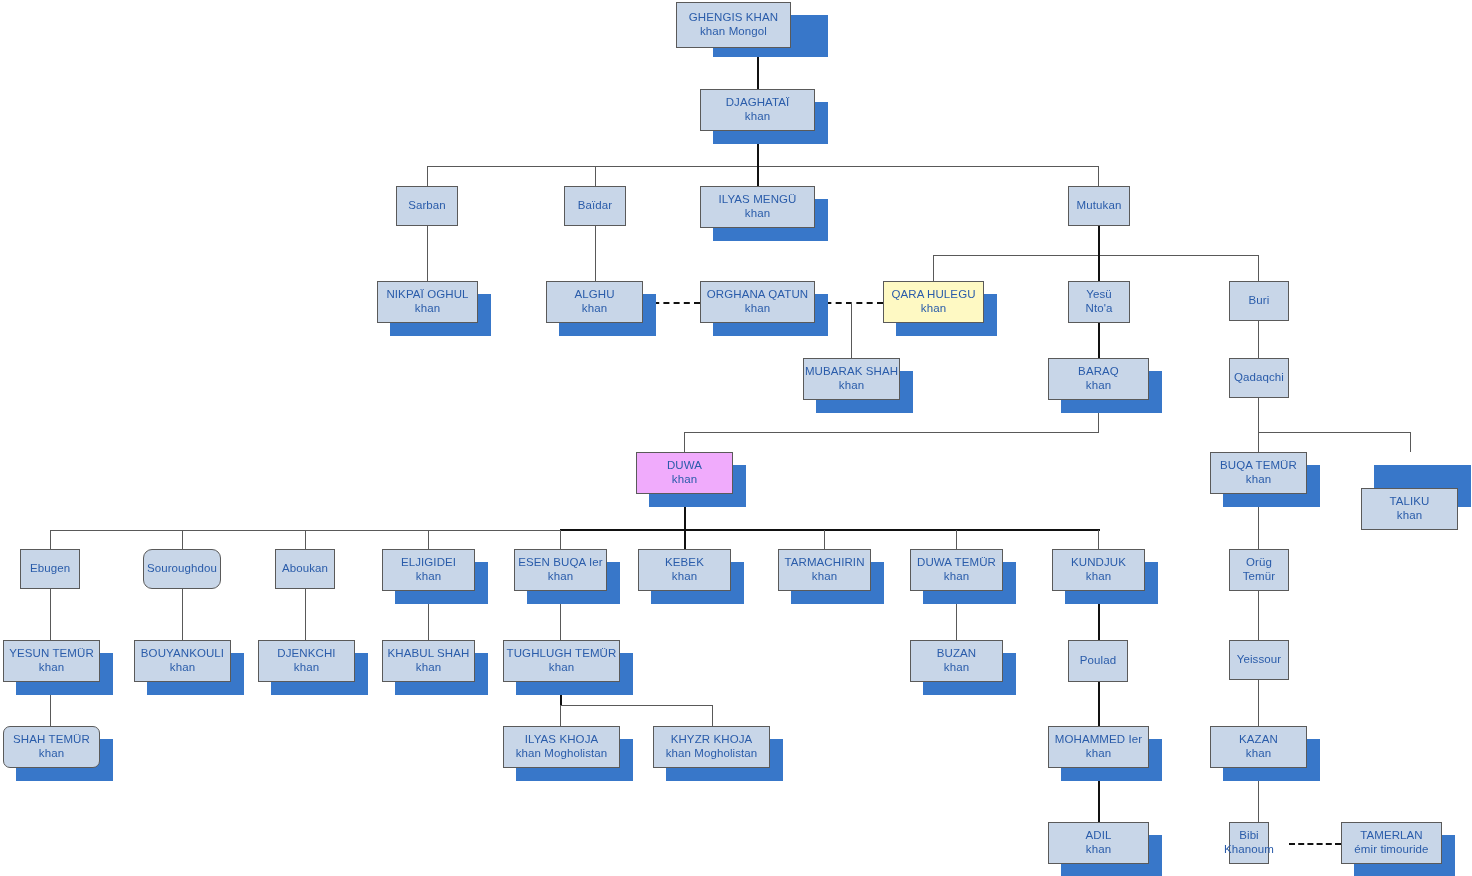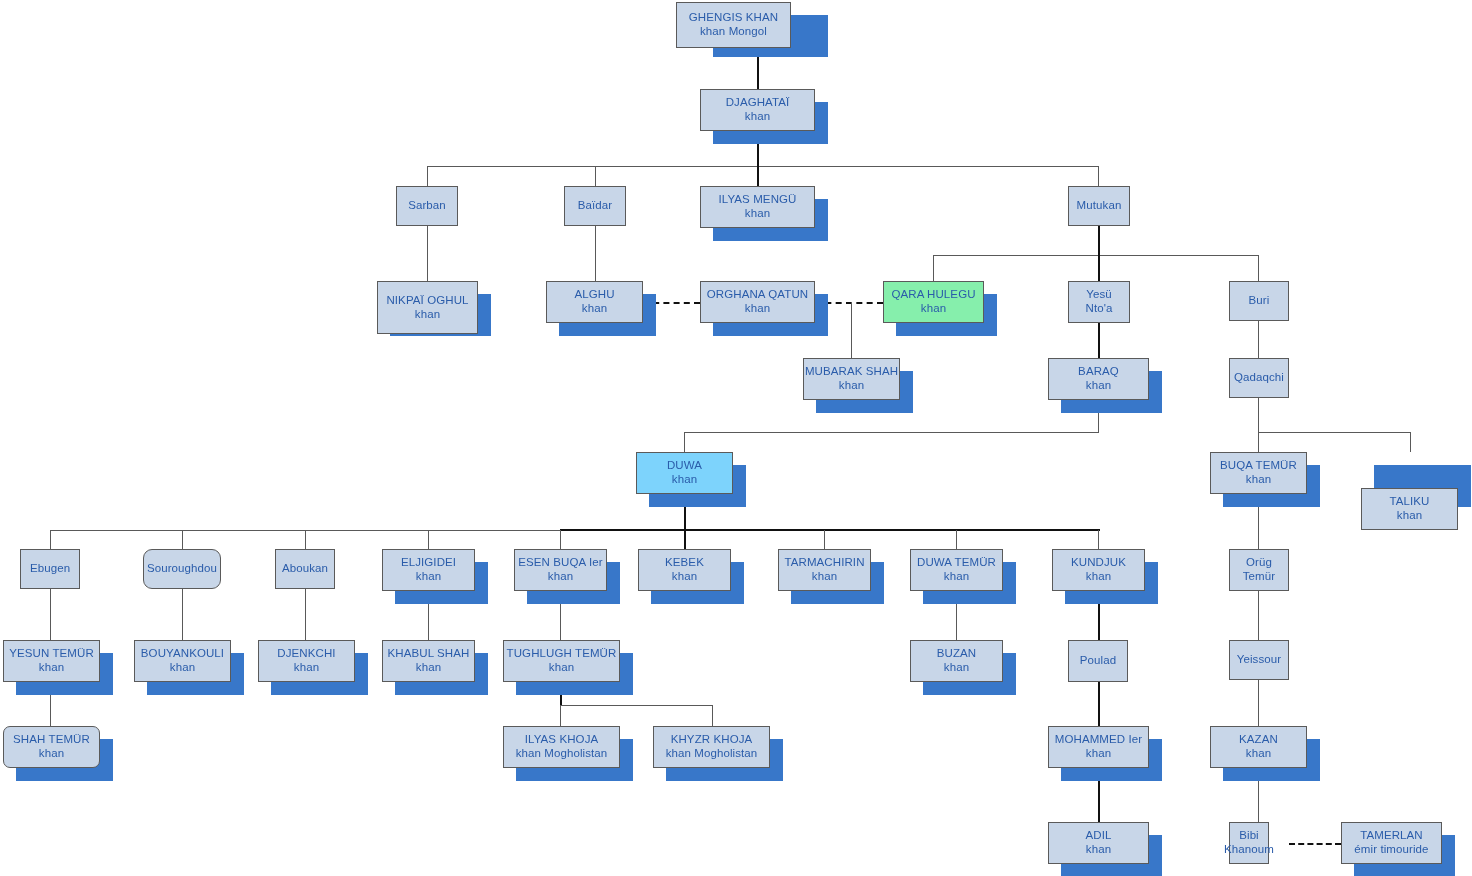--- a/index.html
+++ b/index.html
@@ -145,36 +145,36 @@
       </div>
       <div class="shadow" style="left: 713px; top: 199px; width: 115px; height: 42px; background: rgb(56, 119, 201);"></div>
       <div class="node" style="left: 700px; top: 186px; width: 115px; height: 42px; background: rgb(200, 214, 232); border-color: rgb(90, 90, 90); color: rgb(42, 92, 170);">
         <span class="nm">ILYAS MENGÜ</span>
         <span class="ti">khan</span>
       </div>
       <div class="node" style="left: 1068px; top: 186px; width: 62px; height: 40px; background: rgb(200, 214, 232); border-color: rgb(90, 90, 90); color: rgb(42, 92, 170);">
         <span class="nm">Mutukan</span>
       </div>
       <div class="shadow" style="left: 390px; top: 294px; width: 101px; height: 42px; background: rgb(56, 119, 201);"></div>
-      <div class="node" style="left: 377px; top: 281px; width: 101px; height: 53px; background: rgb(200, 214, 232); border-color: rgb(90, 90, 90); color: rgb(42, 92, 170);">
+      <div class="node" style="left: 377px; top: 281px; width: 101px; height: 42px; background: rgb(200, 214, 232); border-color: rgb(90, 90, 90); color: rgb(42, 92, 170);">
         <span class="nm">NIKPAÏ OGHUL</span>
         <span class="ti">khan</span>
       </div>
       <div class="shadow" style="left: 559px; top: 294px; width: 97px; height: 42px; background: rgb(56, 119, 201);"></div>
       <div class="node" style="left: 546px; top: 281px; width: 97px; height: 42px; background: rgb(200, 214, 232); border-color: rgb(90, 90, 90); color: rgb(42, 92, 170);">
         <span class="nm">ALGHU</span>
         <span class="ti">khan</span>
       </div>
       <div class="shadow" style="left: 713px; top: 294px; width: 115px; height: 42px; background: rgb(56, 119, 201);"></div>
       <div class="node" style="left: 700px; top: 281px; width: 115px; height: 42px; background: rgb(200, 214, 232); border-color: rgb(90, 90, 90); color: rgb(42, 92, 170);">
         <span class="nm">ORGHANA QATUN</span>
         <span class="ti">khan</span>
       </div>
       <div class="shadow" style="left: 896px; top: 294px; width: 101px; height: 42px; background: rgb(56, 119, 201);"></div>
-      <div class="node" style="left: 883px; top: 281px; width: 101px; height: 42px; background: #86efac; border-color: rgb(90, 90, 90); color: rgb(42, 92, 170);">
+      <div class="node" style="left: 883px; top: 281px; width: 101px; height: 42px; background: #fef9c3; border-color: rgb(90, 90, 90); color: rgb(42, 92, 170);">
         <span class="nm">QARA HULEGU</span>
         <span class="ti">khan</span>
       </div>
       <div class="node" style="left: 1068px; top: 281px; width: 62px; height: 42px; background: rgb(200, 214, 232); border-color: rgb(90, 90, 90); color: rgb(42, 92, 170);">
         <span class="nm">Yesü</span>
         <span class="ti">Nto'a</span>
       </div>
       <div class="node" style="left: 1229px; top: 281px; width: 60px; height: 40px; background: rgb(200, 214, 232); border-color: rgb(90, 90, 90); color: rgb(42, 92, 170);">
         <span class="nm">Buri</span>
       </div>
@@ -185,21 +185,21 @@
       </div>
       <div class="shadow" style="left: 1061px; top: 371px; width: 101px; height: 42px; background: rgb(56, 119, 201);"></div>
       <div class="node" style="left: 1048px; top: 358px; width: 101px; height: 42px; background: rgb(200, 214, 232); border-color: rgb(90, 90, 90); color: rgb(42, 92, 170);">
         <span class="nm">BARAQ</span>
         <span class="ti">khan</span>
       </div>
       <div class="node" style="left: 1229px; top: 358px; width: 60px; height: 40px; background: rgb(200, 214, 232); border-color: rgb(90, 90, 90); color: rgb(42, 92, 170);">
         <span class="nm">Qadaqchi</span>
       </div>
       <div class="shadow" style="left: 649px; top: 465px; width: 97px; height: 42px; background: rgb(56, 119, 201);"></div>
-      <div class="node" style="left: 636px; top: 452px; width: 97px; height: 42px; background: #7dd3fc; border-color: rgb(90, 90, 90); color: rgb(42, 92, 170);">
+      <div class="node" style="left: 636px; top: 452px; width: 97px; height: 42px; background: #f0abfc; border-color: rgb(90, 90, 90); color: rgb(42, 92, 170);">
         <span class="nm">DUWA</span>
         <span class="ti">khan</span>
       </div>
       <div class="shadow" style="left: 1223px; top: 465px; width: 97px; height: 42px; background: rgb(56, 119, 201);"></div>
       <div class="node" style="left: 1210px; top: 452px; width: 97px; height: 42px; background: rgb(200, 214, 232); border-color: rgb(90, 90, 90); color: rgb(42, 92, 170);">
         <span class="nm">BUQA TEMÜR</span>
         <span class="ti">khan</span>
       </div>
       <div class="shadow" style="left: 1374px; top: 465px; width: 97px; height: 42px; background: rgb(56, 119, 201);"></div>
       <div class="node" style="left: 1361px; top: 452px; width: 97px; height: 42px; background: rgb(200, 214, 232); border-color: rgb(90, 90, 90); color: rgb(42, 92, 170); margin-top: 36px;">

